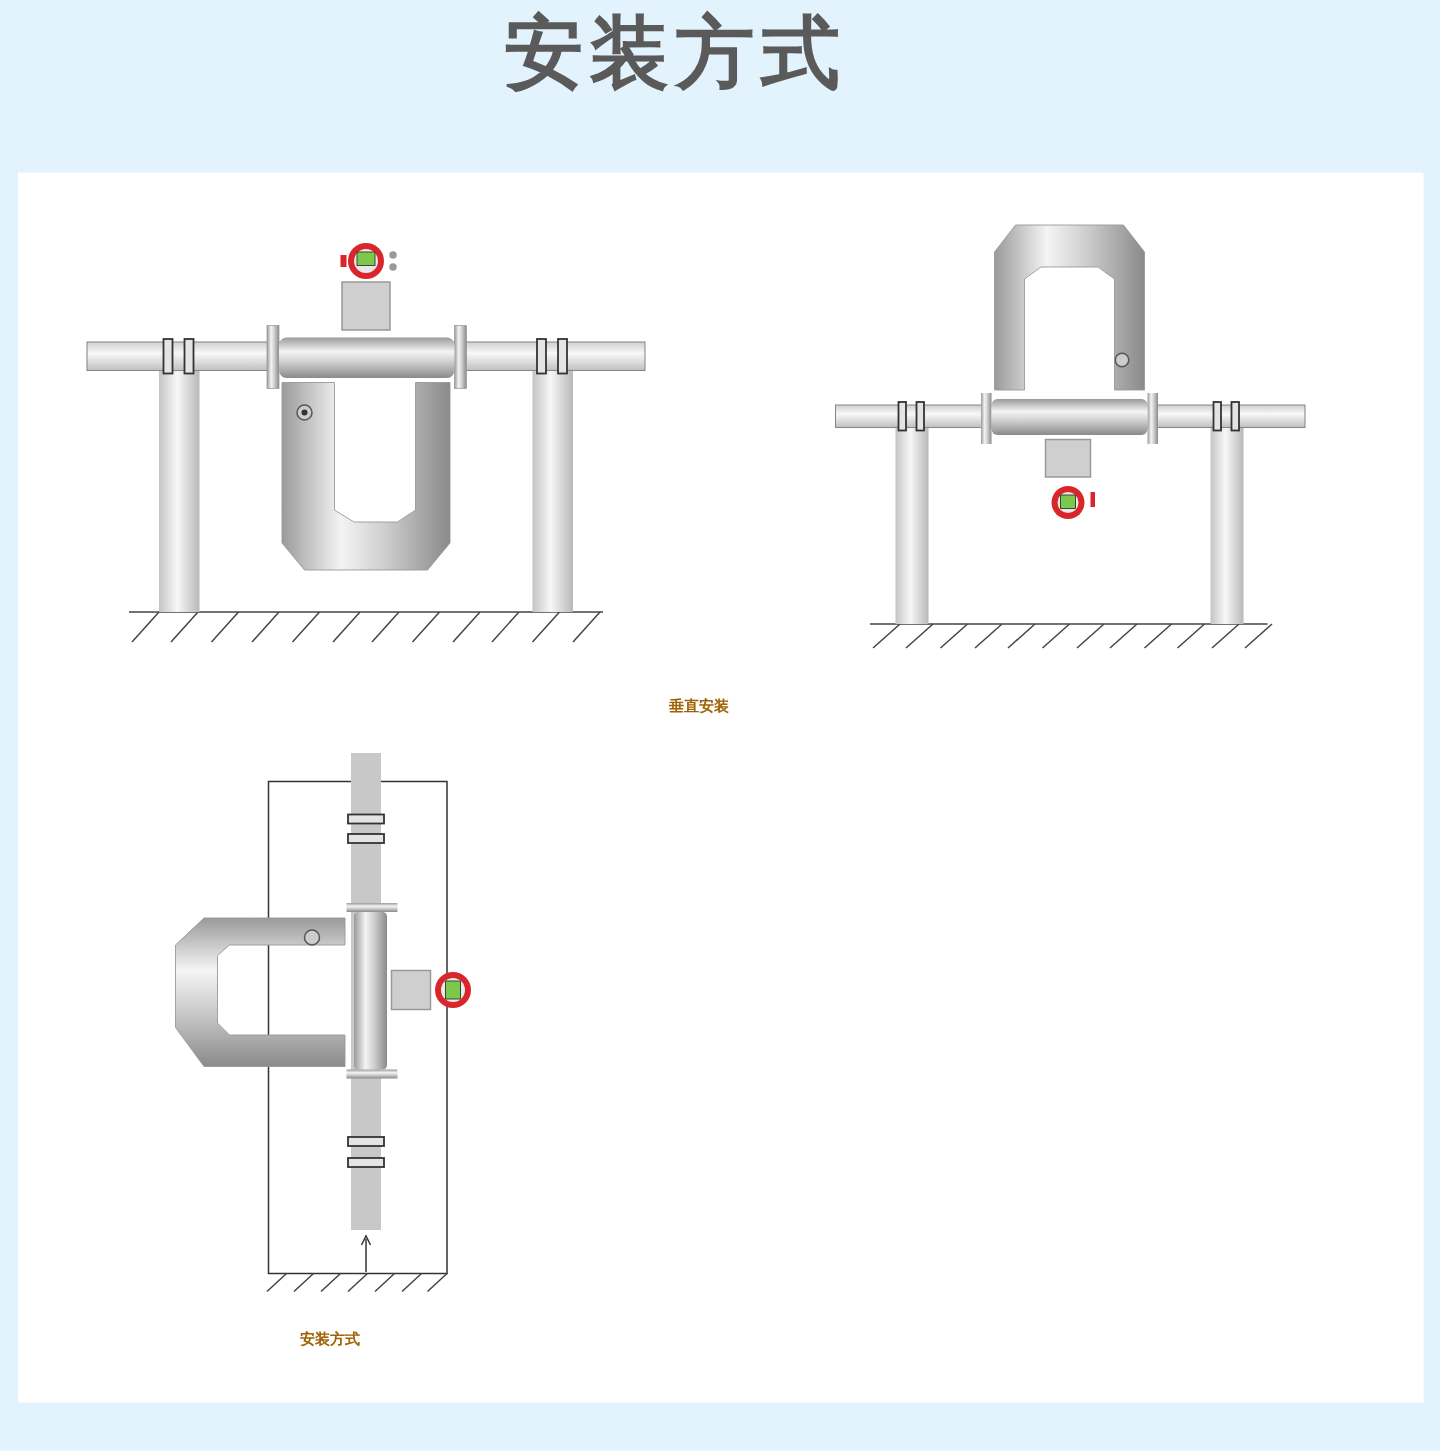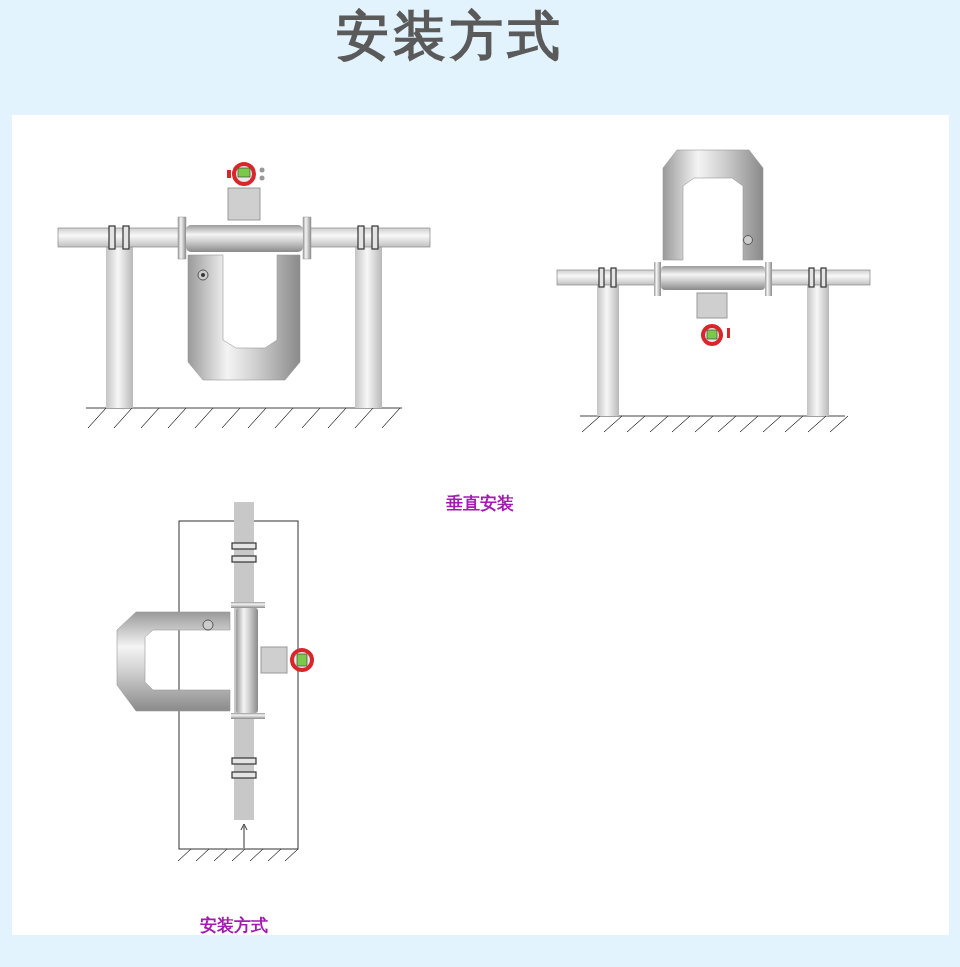--- a/index.html
+++ b/index.html
@@ -1,19 +1,19 @@
 <!DOCTYPE html>
 <html><head>
 <meta charset="utf-8">
 <style>
   html,body{margin:0;padding:0;}
   body{width:960px;height:967px;background:#e3f3fd;position:relative;overflow:hidden;font-family:"DejaVu Sans","Liberation Sans",sans-serif;}
   .title{position:absolute;left:0;top:0;width:900px;text-align:center;font-size:53px;font-weight:bold;color:#5a5a5a;letter-spacing:4px;line-height:72px;}
   .panel{position:absolute;left:12px;top:115px;width:937px;height:820px;background:#ffffff;}
-  .caption{position:absolute;font-size:17px;font-weight:bold;color:#a21caf;margin-top:28px;}
+  .caption{position:absolute;font-size:10px;font-weight:bold;color:#a16207;}
   svg{position:absolute;overflow:visible;}
 </style>
 </head>
 <body>
 
 <div class="title">安装方式</div>
 
 <div class="panel"></div>
 
 <svg width="0" height="0" style="left:0;top:0">

